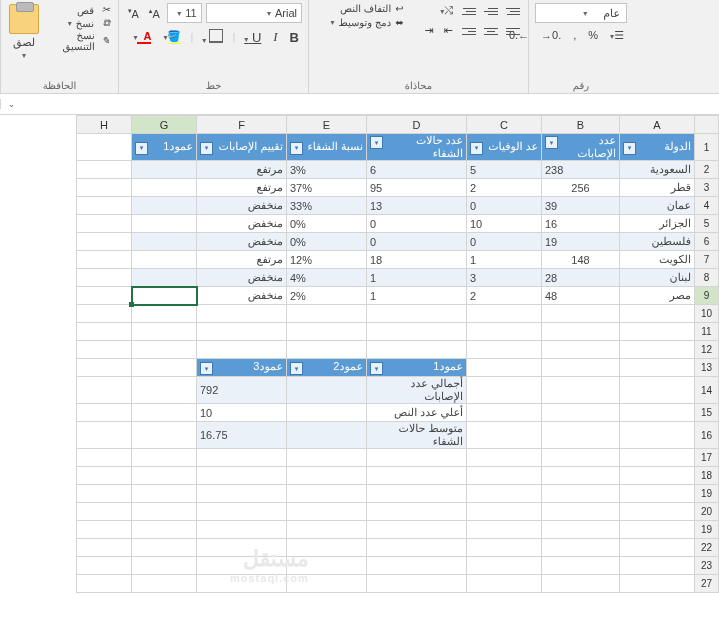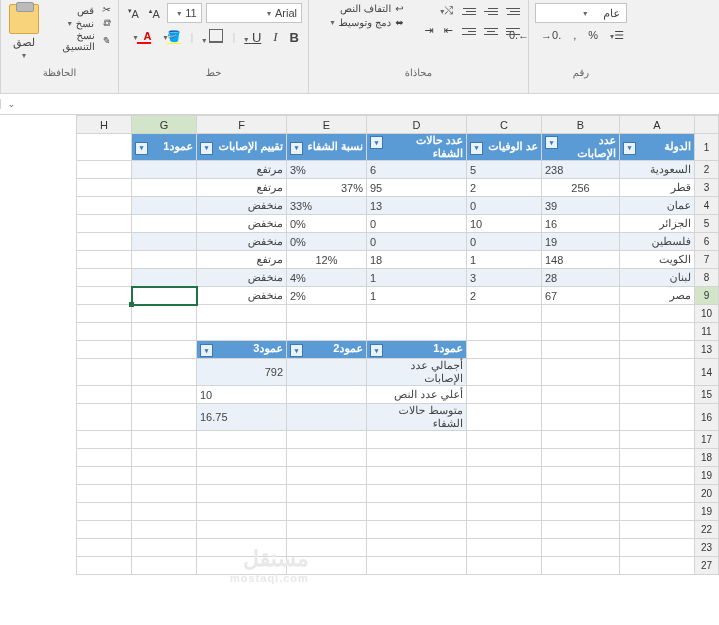--- a/index.html
+++ b/index.html
@@ -1,21 +1,21 @@
 <!DOCTYPE html>
 <html dir="rtl"><head>
 <meta charset="utf-8">
 <style>
 * { box-sizing:border-box; margin:0; padding:0; font-family:Tahoma,Arial,sans-serif; }
 body { width:719px; height:625px; background:#fff; overflow:hidden; font-size:11px; color:#444; }
 
 
 .ribbon { width:100%; height:94px; background:#f1f1f1; border-bottom:1px solid #d4d4d4; display:flex; flex-direction:row-reverse; }
 .rgroup { border-left:1px solid #d4d4d4; height:94px; display:flex; flex-direction:column; justify-content:flex-start; }
-.rgroup-label { text-align:center; font-size:10px; color:#666; margin-top:auto; margin-bottom:16px; }
+.rgroup-label { text-align:center; font-size:10px; color:#666; margin-top:auto; margin-bottom:3px; }
 .rg-body { padding:3px 6px; display:flex; flex-direction:column; gap:1px; }
 
 
 .clip { display:flex; flex-direction:row-reverse; gap:6px; padding:4px 8px 0 8px; align-items:flex-start;}
 .paste-big { display:flex; flex-direction:column; align-items:center; gap:2px; }
 .paste-ic { width:30px; height:30px; background:#f9d27c; border:1px solid #d4a941; border-radius:2px; position:relative; }
 .paste-ic::after{content:""; position:absolute; top:-3px; left:6px; width:16px; height:8px; background:#bbb; border:1px solid #999; border-radius:2px;}
 .clip-side { display:flex; flex-direction:column; gap:1px; font-size:10px; }
 .clip-side span{ display:flex; gap:4px; align-items:center; }
 .sc-ic{ width:12px; height:12px; display:inline-block; }
@@ -54,21 +54,21 @@
 table.sheet{ border-collapse:collapse; position:absolute; top:0; right:0; }
 table.sheet th, table.sheet td { border:1px solid #d4d4d4; height:18px; font-size:11px; }
 table.sheet th.colh { background:#f0f0f0; color:#333; font-weight:normal; width:75px; text-align:center;}
 table.sheet th.rowh { background:#f0f0f0; color:#333; font-weight:normal; width:24px; text-align:center; font-size:10px;}
 table.sheet th.corner{ background:#f0f0f0; width:24px;}
 table.sheet th.colh.sel{ background:#d2e5c9; }
 table.sheet th.rowh.sel{ background:#d2e5c9; }
 table.sheet td { padding: 0 3px; text-align:right; }
 
 
-.thdr{ background:#5b9bd5; color:#fff; font-weight:bold; padding:0 3px; }
+.thdr{ background:#5b9bd5; color:#fff; font-weight:normal; padding:0 3px; }
 .thdr .fdrop{ float:left; width:13px; height:13px; background:#e9f2fa; border:1px solid #3a79b3; display:flex; align-items:center; justify-content:center; font-size:7px; color:#3a79b3; margin-top:2px;}
 .band{ background:#eaf1f8; }
 td.num{ text-align:left; }
 td.selcell{ outline:2px solid #217346; outline-offset:-1px; position:relative;}
 td.selcell::after{ content:""; position:absolute; bottom:-3px; left:-3px; width:5px; height:5px; background:#217346;}
 
 .watermark{ position:absolute; bottom:40px; left:230px; color:#e8e8e8; font-size:22px; font-weight:bold; pointer-events:none;}
 .watermark small{ display:block; font-size:11px; letter-spacing:1px;}
 </style>
 </head>
@@ -247,21 +247,21 @@
           <td class="band">مرتفع</td>
           <td class="band"></td>
           <td class=""></td>
         </tr>
         <tr>
           <th class="rowh">3</th>
           <td class="">قطر</td>
           <td class=" num" style="text-align:center">256</td>
           <td class=" num" style="text-align:left">2</td>
           <td class=" num" style="text-align:left">95</td>
-          <td class="" style="text-align:right">37%</td>
+          <td class="" style="text-align:left">37%</td>
           <td class="">مرتفع</td>
           <td class=""></td>
           <td class=""></td>
         </tr>
         <tr>
           <th class="rowh">4</th>
           <td class="band">عمان</td>
           <td class="band num" style="text-align:left">39</td>
           <td class="band num" style="text-align:left">0</td>
           <td class="band num" style="text-align:left">13</td>
@@ -288,43 +288,43 @@
           <td class="band num" style="text-align:left">0</td>
           <td class="band num" style="text-align:left">0</td>
           <td class="band" style="text-align:left">0%</td>
           <td class="band">منخفض</td>
           <td class="band"></td>
           <td class=""></td>
         </tr>
         <tr>
           <th class="rowh">7</th>
           <td class="">الكويت</td>
-          <td class=" num" style="text-align:left">148</td>
+          <td class=" num" style="text-align:center">148</td>
           <td class=" num" style="text-align:left">1</td>
           <td class=" num" style="text-align:left">18</td>
-          <td class="" style="text-align:center">12%</td>
+          <td class="" style="text-align:left">12%</td>
           <td class="">مرتفع</td>
           <td class=""></td>
           <td class=""></td>
         </tr>
         <tr>
           <th class="rowh">8</th>
           <td class="band">لبنان</td>
           <td class="band num" style="text-align:left">28</td>
           <td class="band num" style="text-align:left">3</td>
           <td class="band num" style="text-align:left">1</td>
           <td class="band" style="text-align:left">4%</td>
           <td class="band">منخفض</td>
           <td class="band"></td>
           <td class=""></td>
         </tr>
         <tr>
           <th class="rowh sel">9</th>
           <td class="">مصر</td>
-          <td class=" num" style="text-align:left">67</td>
+          <td class=" num" style="text-align:left">48</td>
           <td class=" num" style="text-align:left">2</td>
           <td class=" num" style="text-align:left">1</td>
           <td class="" style="text-align:left">2%</td>
           <td class="">منخفض</td>
           <td class=" selcell"></td>
           <td class=""></td>
         </tr>
         <tr>
           <th class="rowh">10</th>
           <td class=""></td>
@@ -341,38 +341,49 @@
           <td class=""></td>
           <td class=""></td>
           <td class=""></td>
           <td class=""></td>
           <td class=""></td>
           <td class=""></td>
           <td class=""></td>
           <td class=""></td>
         </tr>
         <tr>
+          <th class="rowh">12</th>
+          <td class=""></td>
+          <td class=""></td>
+          <td class=""></td>
+          <td class=""></td>
+          <td class=""></td>
+          <td class=""></td>
+          <td class=""></td>
+          <td class=""></td>
+        </tr>
+        <tr>
           <th class="rowh">13</th>
           <td class=""></td>
           <td class=""></td>
           <td class=""></td>
           <td class="thdr"><span class="fdrop">▾</span>عمود1</td>
           <td class="thdr"><span class="fdrop">▾</span>عمود2</td>
           <td class="thdr"><span class="fdrop">▾</span>عمود3</td>
           <td class=""></td>
           <td class=""></td>
         </tr>
         <tr>
           <th class="rowh">14</th>
           <td class=""></td>
           <td class=""></td>
           <td class=""></td>
           <td class="band">أجمالي عدد الإصابات</td>
           <td class="band"></td>
-          <td class="band" style="text-align:right">792</td>
+          <td class="band" style="text-align:left">792</td>
           <td class=""></td>
           <td class=""></td>
         </tr>
         <tr>
           <th class="rowh">15</th>
           <td class=""></td>
           <td class=""></td>
           <td class=""></td>
           <td class="">أعلي عدد النص</td>
           <td class=""></td>

